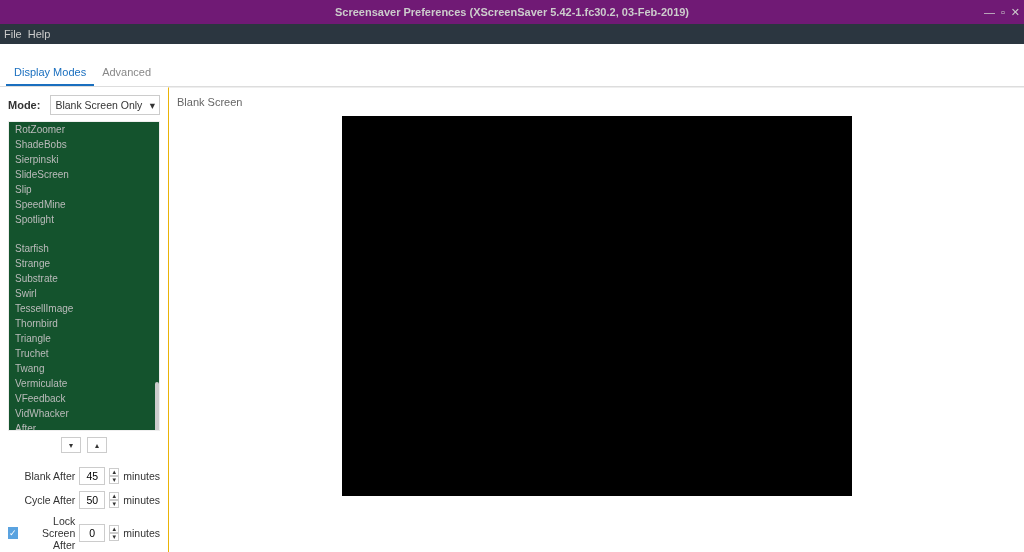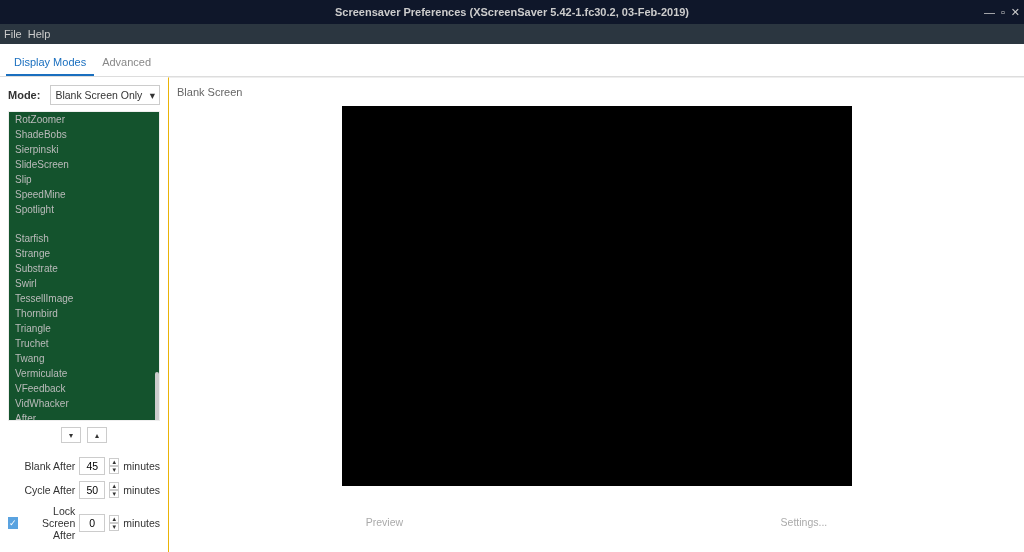--- a/index.html
+++ b/index.html
@@ -1,23 +1,23 @@
 <!DOCTYPE html>
 <html><head>
 <meta charset="utf-8">
 <style>
 * { box-sizing: border-box; margin: 0; padding: 0; }
 body { font-family: sans-serif; font-size: 11px; color: #333; background: #fff; width: 1024px; height: 552px; overflow: hidden; }
-.titlebar { background: #0f172a; color: #ccc; height: 24px; display: flex; align-items: center; position: relative; text-decoration: underline; }
+.titlebar { background: #701a75; color: #ccc; height: 24px; display: flex; align-items: center; position: relative; text-decoration: underline; }
 .titlebar-title { position: absolute; left: 50%; transform: translateX(-50%); font-weight: bold; font-size: 11px; }
 .window-controls { position: absolute; right: 4px; display: flex; gap: 6px; color: #ccc; font-size: 11px; }
 .window-controls span { cursor: pointer; }
 .menubar { background: #2b3640; color: #ccc; height: 20px; display: flex; align-items: center; padding-left: 4px; gap: 6px; font-size: 11px; }
 .menubar span { cursor: pointer; }
-.tabs { display: flex; border-bottom: 1px solid #ddd; padding-left: 6px; margin-top: 6px; }
+.tabs { display: flex; border-bottom: 1px solid #ddd; padding-left: 6px; margin-top: 16px; }
 .tab { padding: 6px 8px; font-size: 11px; color: #888; cursor: pointer; }
 .tab.active { color: #1a6fbf; border-bottom: 2px solid #1a6fbf; }
 .content { display: flex; height: calc(100% - 24px - 20px - 30px); }
 .left-panel { width: 168px; padding: 8px; display: flex; flex-direction: column; }
 .mode-row { display: flex; align-items: center; gap: 10px; margin-bottom: 6px; }
 .mode-label { font-weight: bold; font-size: 11px; }
 .mode-select { flex: 1; border: 1px solid #ccc; padding: 3px 4px; font-size: 10.5px; display: flex; justify-content: space-between; align-items: center; cursor: pointer; background: #fff; }
 .saver-list { flex: 1; border: 1px solid #eee; overflow-y: auto; background: #14532d; position: relative; }
 .saver-item { padding: 2px 6px; font-size: 10px; color: #bbb; cursor: pointer; }
 .saver-item.blank { height: 14px; }
@@ -126,18 +126,14 @@
             <span>▾</span>
           </div>
         <span>minutes</span>
       </div>
     </div>
   </div>
 
   <div class="right-panel">
     <div class="preview-title">Blank Screen</div>
     <div class="preview-box"></div>
-    <div class="bottom-buttons">
-      <span>Preview</span>
-      <span>Settings...</span>
-    </div>
   </div>
 </div>
 
 </body></html>

